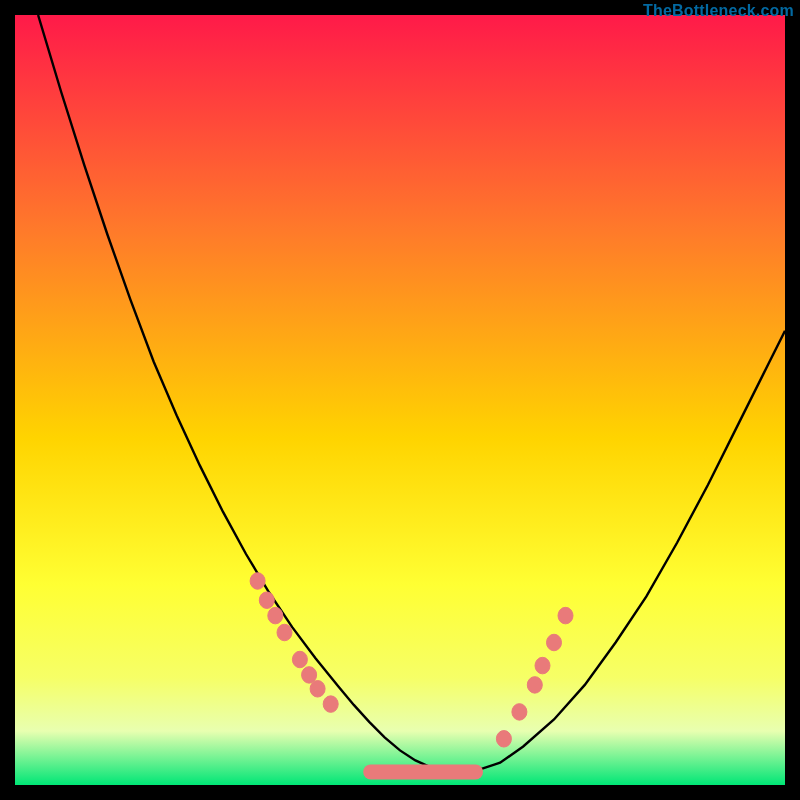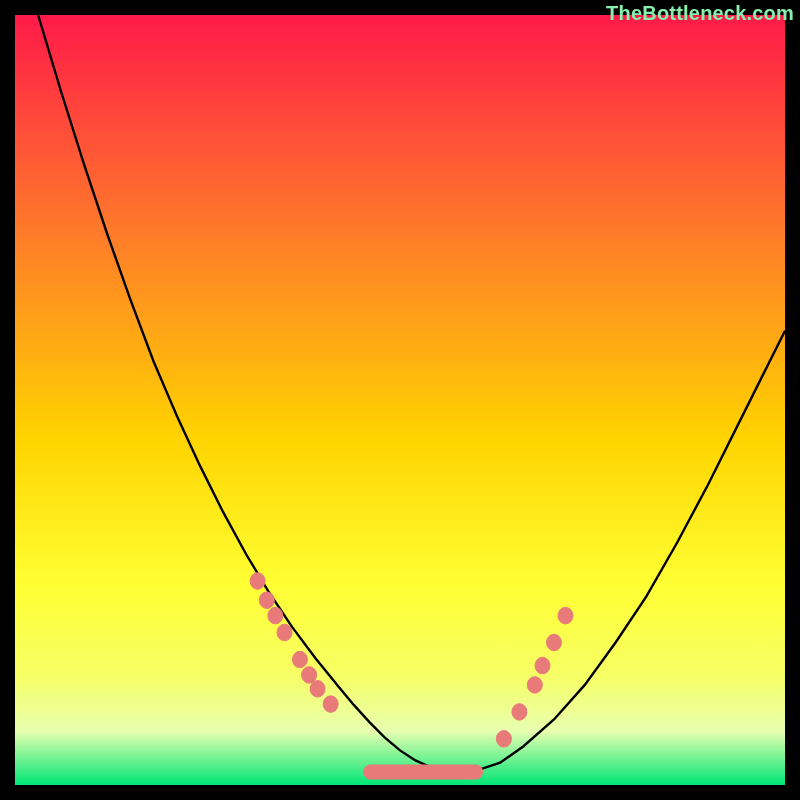--- a/index.html
+++ b/index.html
@@ -23,22 +23,22 @@
     position: absolute;
     left: 0;
     top: 0;
     width: 770px;
     height: 770px;
   }
   .watermark {
     position: absolute;
     top: 2px;
     right: 6px;
-    color: #86efac;
-    font-size: 20px;
+    color: #0369a1;
+    font-size: 16px;
     font-weight: bold;
     letter-spacing: 0.2px;
   }
 </style>
 </head>
 <body>
 
 <div class="frame">
   <svg class="plot" viewBox="0 0 770 770" preserveAspectRatio="none">
     <defs>

